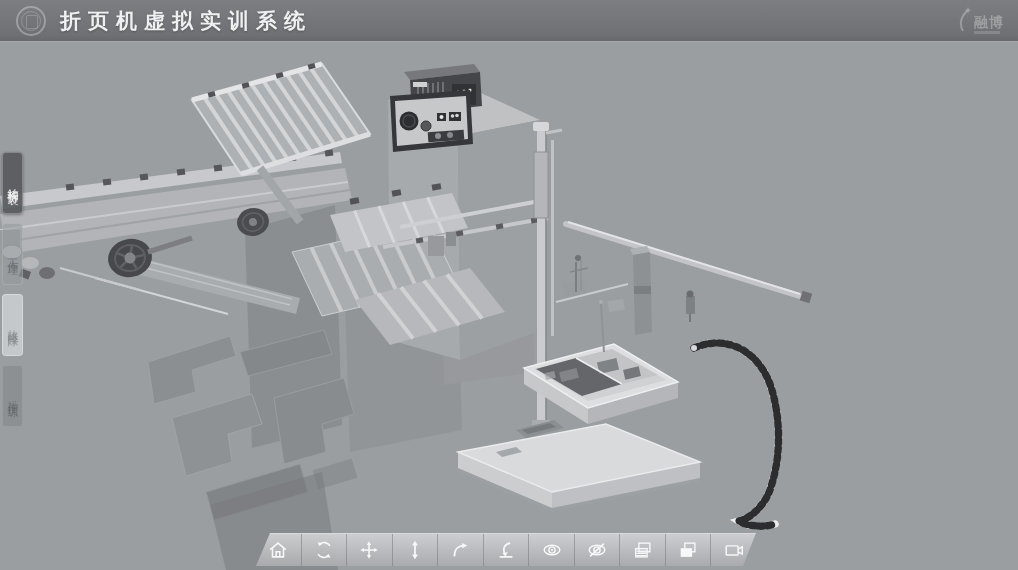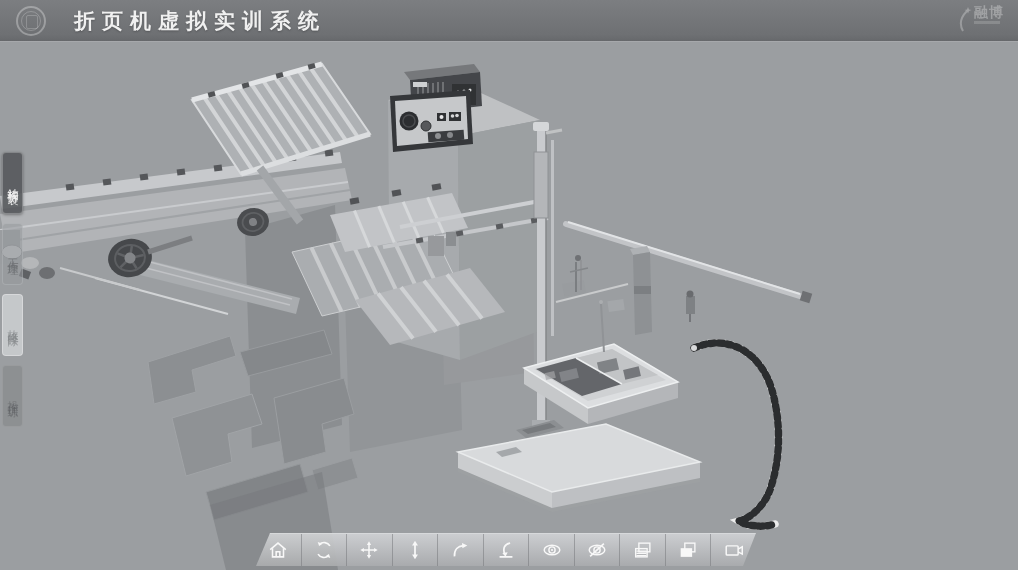--- a/index.html
+++ b/index.html
@@ -12,22 +12,22 @@
   #header{position:absolute;left:0;top:0;width:1018px;height:42px;
           background:linear-gradient(180deg,#7c7e81 0%,#6e7073 85%,#66686b 100%);
           border-bottom:1px solid #a6a8ab;display:flex;align-items:center;z-index:30;}
   #emblem{width:30px;height:30px;margin-left:16px;border-radius:50%;
           border:2px solid rgba(255,255,255,.30);position:relative;flex:0 0 auto;}
   #emblem:before{content:"";position:absolute;left:3px;top:3px;right:3px;bottom:3px;
           border-radius:50%;border:1px solid rgba(255,255,255,.22);}
   #emblem:after{content:"";position:absolute;left:8px;top:7px;width:10px;height:12px;
           border:1.5px solid rgba(255,255,255,.20);border-radius:2px;}
   #app-title{color:#f0f0f0;font-size:21px;font-weight:bold;letter-spacing:7px;
-          margin-left:28px;text-shadow:0 1px 2px rgba(0,0,0,.25);white-space:nowrap;}
-  #brand{position:absolute;right:14px;top:6px;display:flex;align-items:flex-start;opacity:.55;}
+          margin-left:14px;text-shadow:0 1px 2px rgba(0,0,0,.25);white-space:nowrap;}
+  #brand{position:absolute;right:14px;top:6px;display:flex;align-items:flex-end;opacity:.55;}
   #brand svg{display:block;}
   #brand-text{color:rgba(255,255,255,.55);font-size:14px;font-weight:bold;letter-spacing:1px;line-height:13px;}
   #brand-sub{width:26px;height:3px;background:rgba(255,255,255,.30);margin-top:2px;}
 
   
   #viewport{position:absolute;left:0;top:0;width:1018px;height:570px;z-index:1;}
 
   
   .side-tab{position:absolute;left:2px;width:21px;border-radius:4px;
             writing-mode:vertical-rl;text-orientation:upright;

